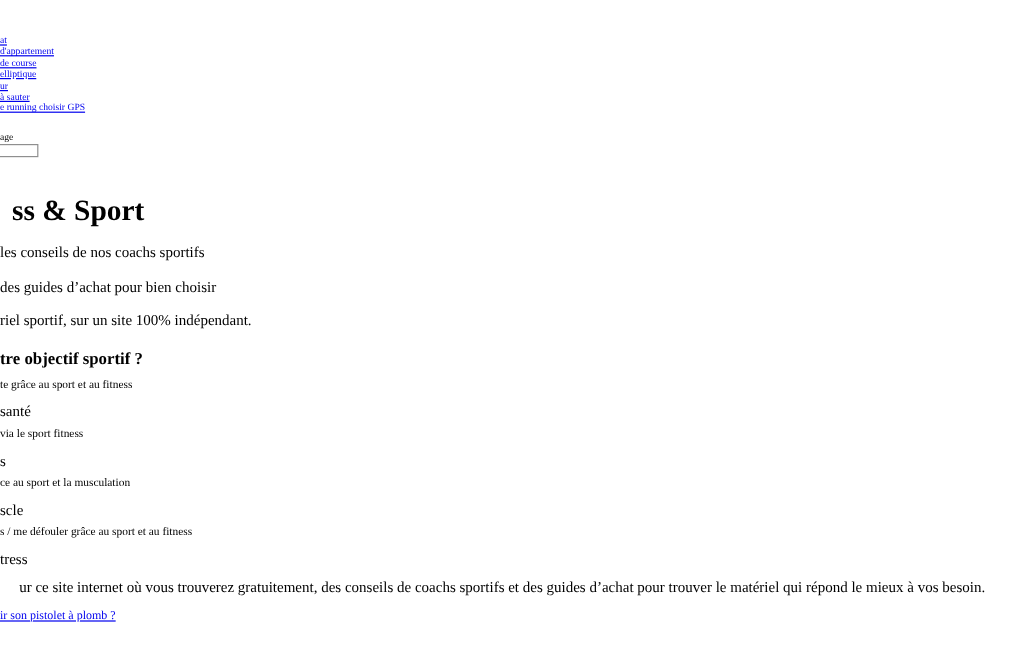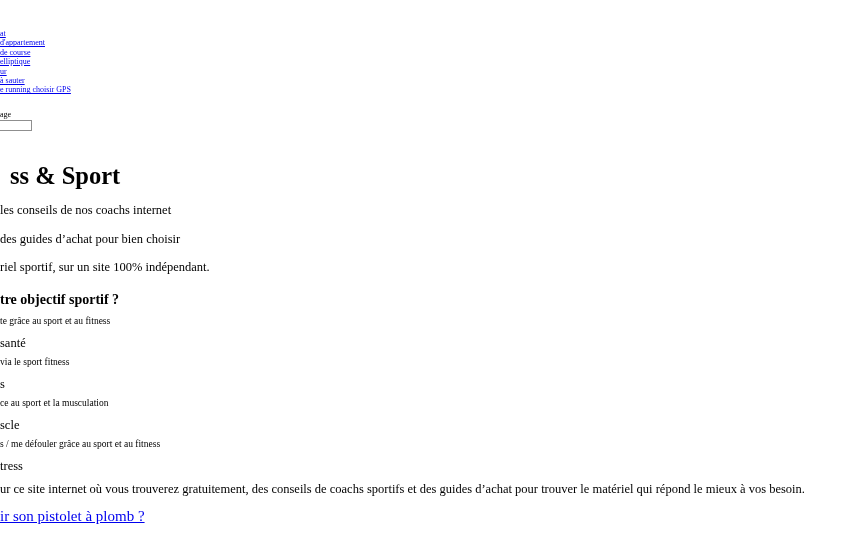--- a/index.html
+++ b/index.html
@@ -116,26 +116,27 @@
   .s4 { top: 438.5px; }
   .b4 { top: 458.5px; }
   .welcome {
     position: absolute;
     left: 0;
     top: 482px;
     margin: 0;
     font-size: 12.5px;
     line-height: 1.15;
     white-space: nowrap;
+    padding-left: 16px;
   }
   .article-small-link {
     position: absolute;
     left: 0;
     top: 507.5px;
-    font-size: 15px;
+    font-size: 10px;
     line-height: 1.15;
     white-space: nowrap;
   }
   .article-heading {
     position: absolute;
     left: 0;
     top: 525px;
     margin: 0;
     font-size: 16.5px;
     line-height: 1.15;
@@ -156,21 +157,21 @@
     <li><a href="#">ur</a></li>
     <li><a href="#">à sauter</a></li>
     <li><a href="#">e running choisir GPS</a></li>
   </ul>
 
   <div class="search-label">age</div>
   <input class="search-input" type="text" value="" style="">
 
   <h1 class="h1">ss &amp; Sport</h1>
 
-  <p class="p-line p1">les conseils de nos coachs internet</p>
+  <p class="p-line p1">les conseils de nos coachs sportifs</p>
   <p class="p-line p2">des guides d’achat pour bien choisir</p>
   <p class="p-line p3">riel sportif, sur un site 100% indépendant.</p>
 
   <h3 class="h3">tre objectif sportif ?</h3>
 
   <p class="obj-small s1">te grâce au sport et au fitness</p>
   <p class="obj-big b1">santé</p>
 
   <p class="obj-small s2">via le sport fitness</p>
   <p class="obj-big b2">s</p>

